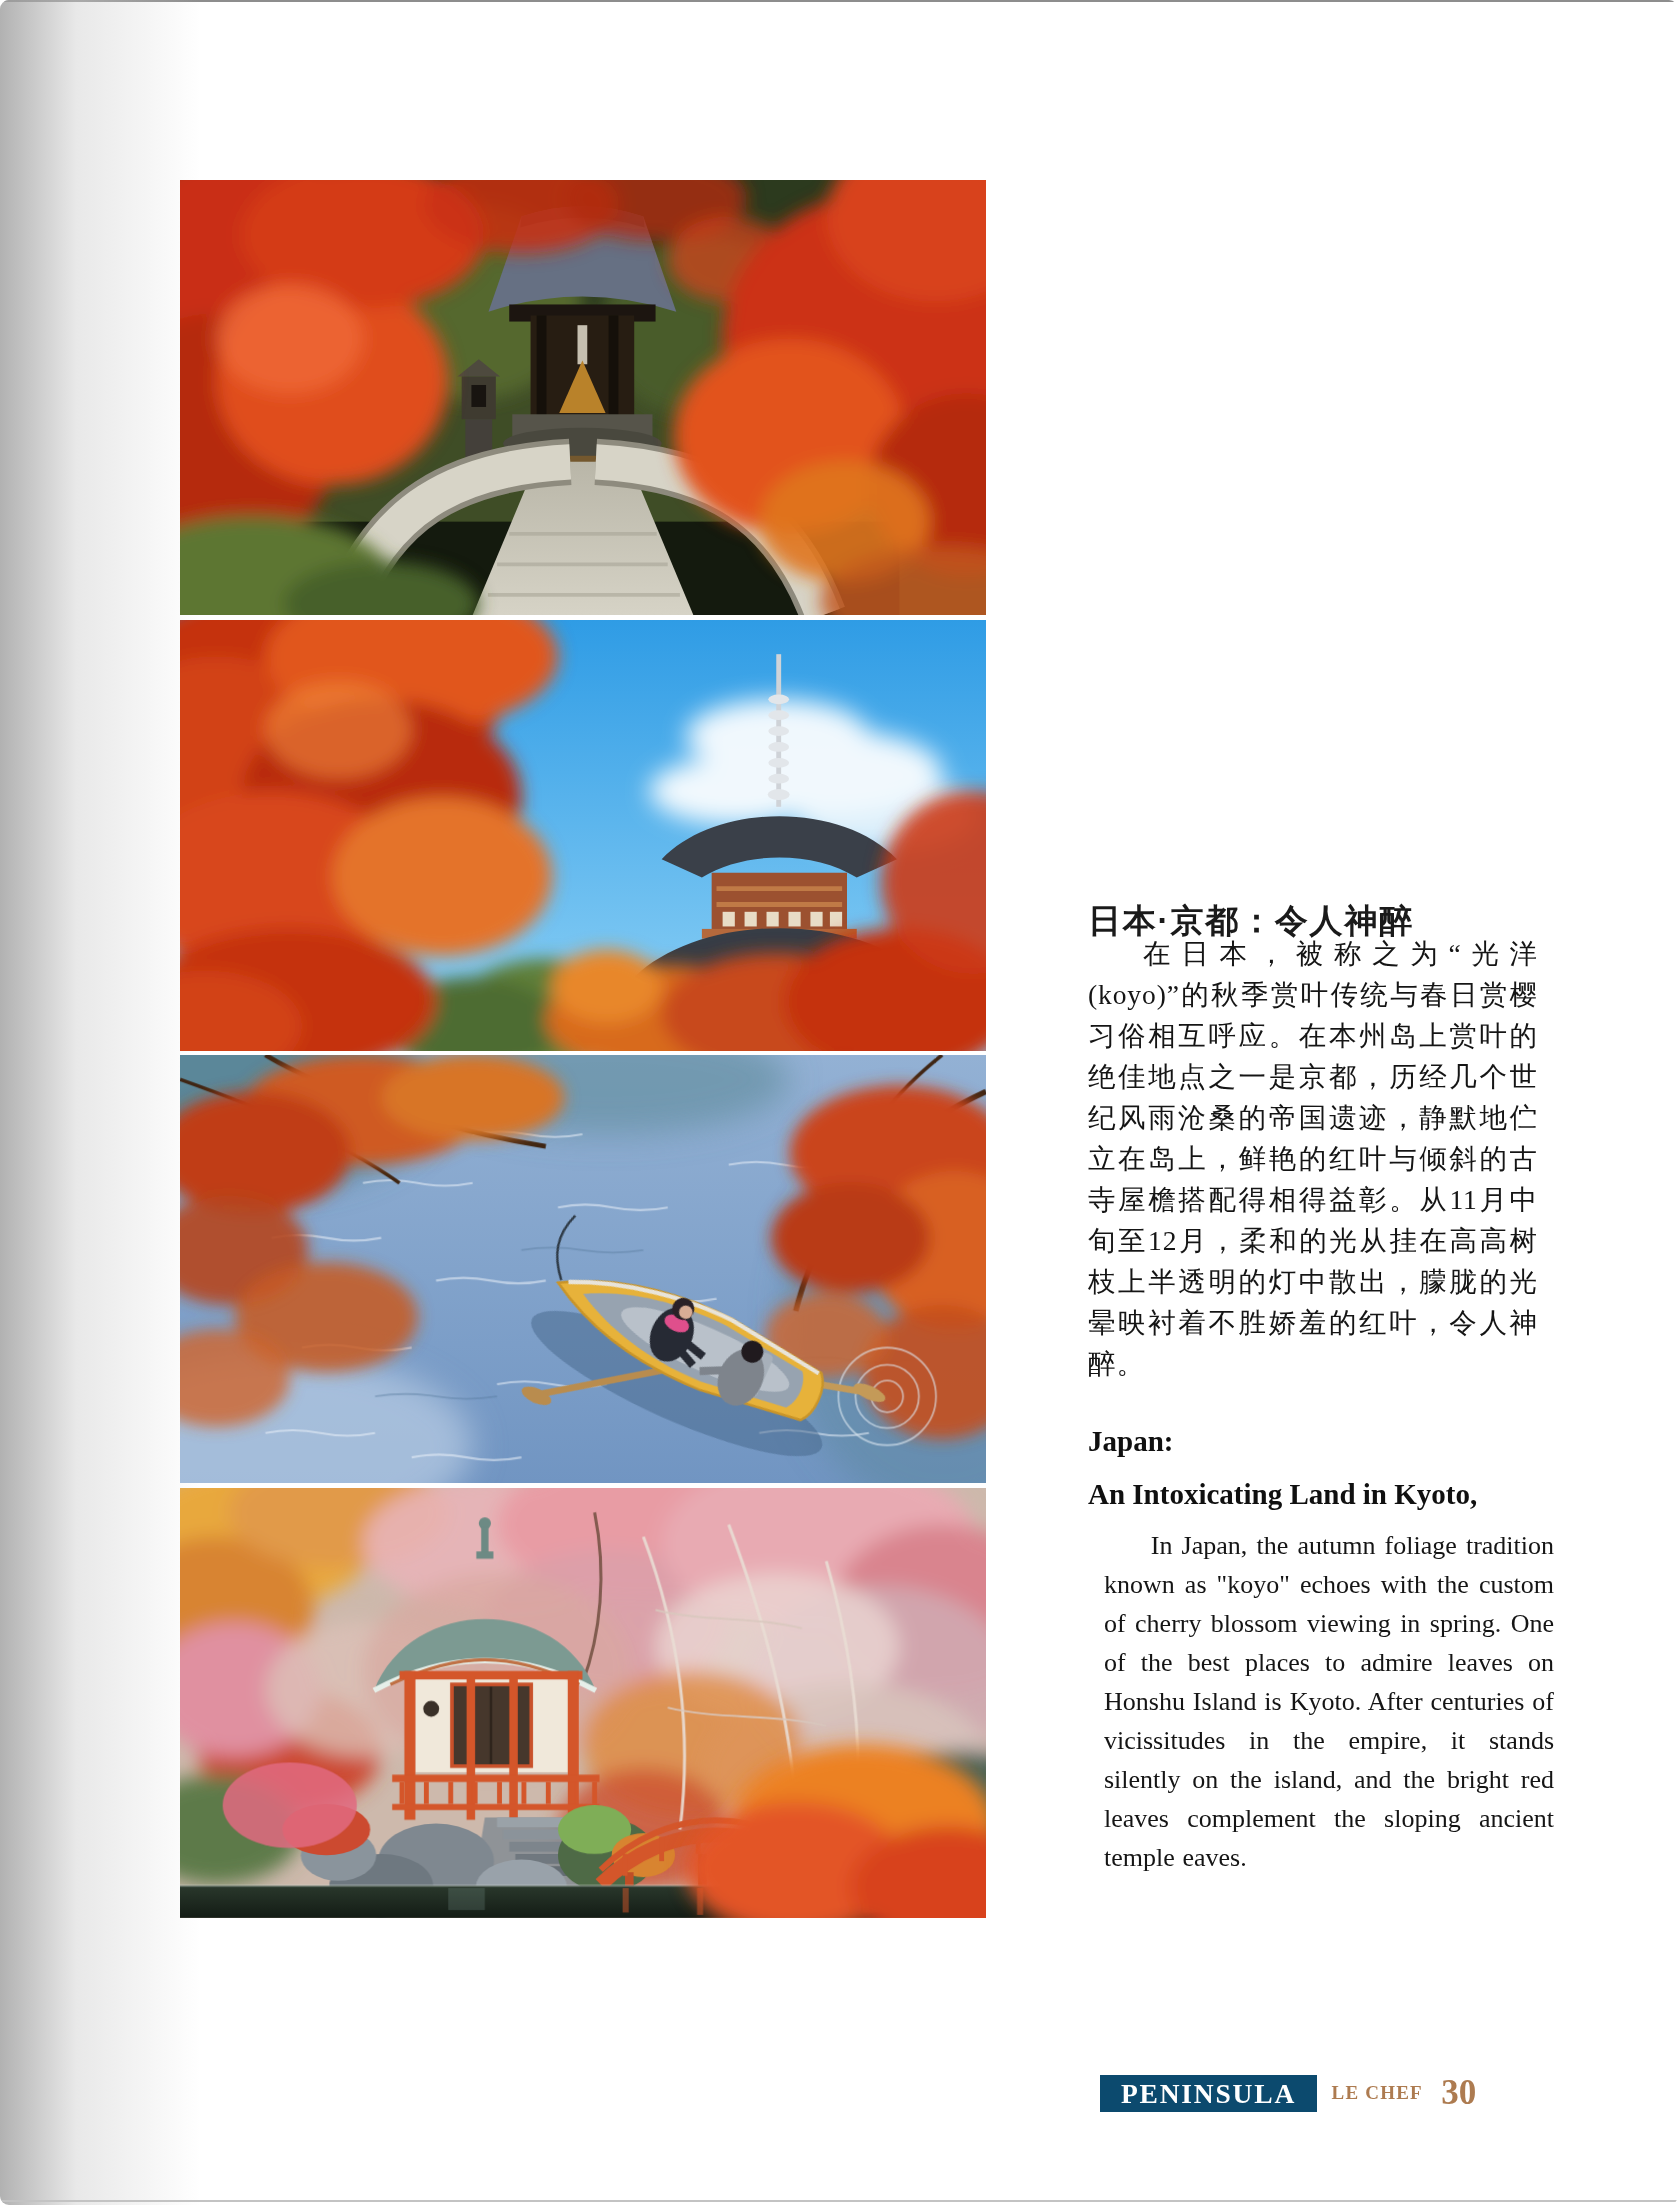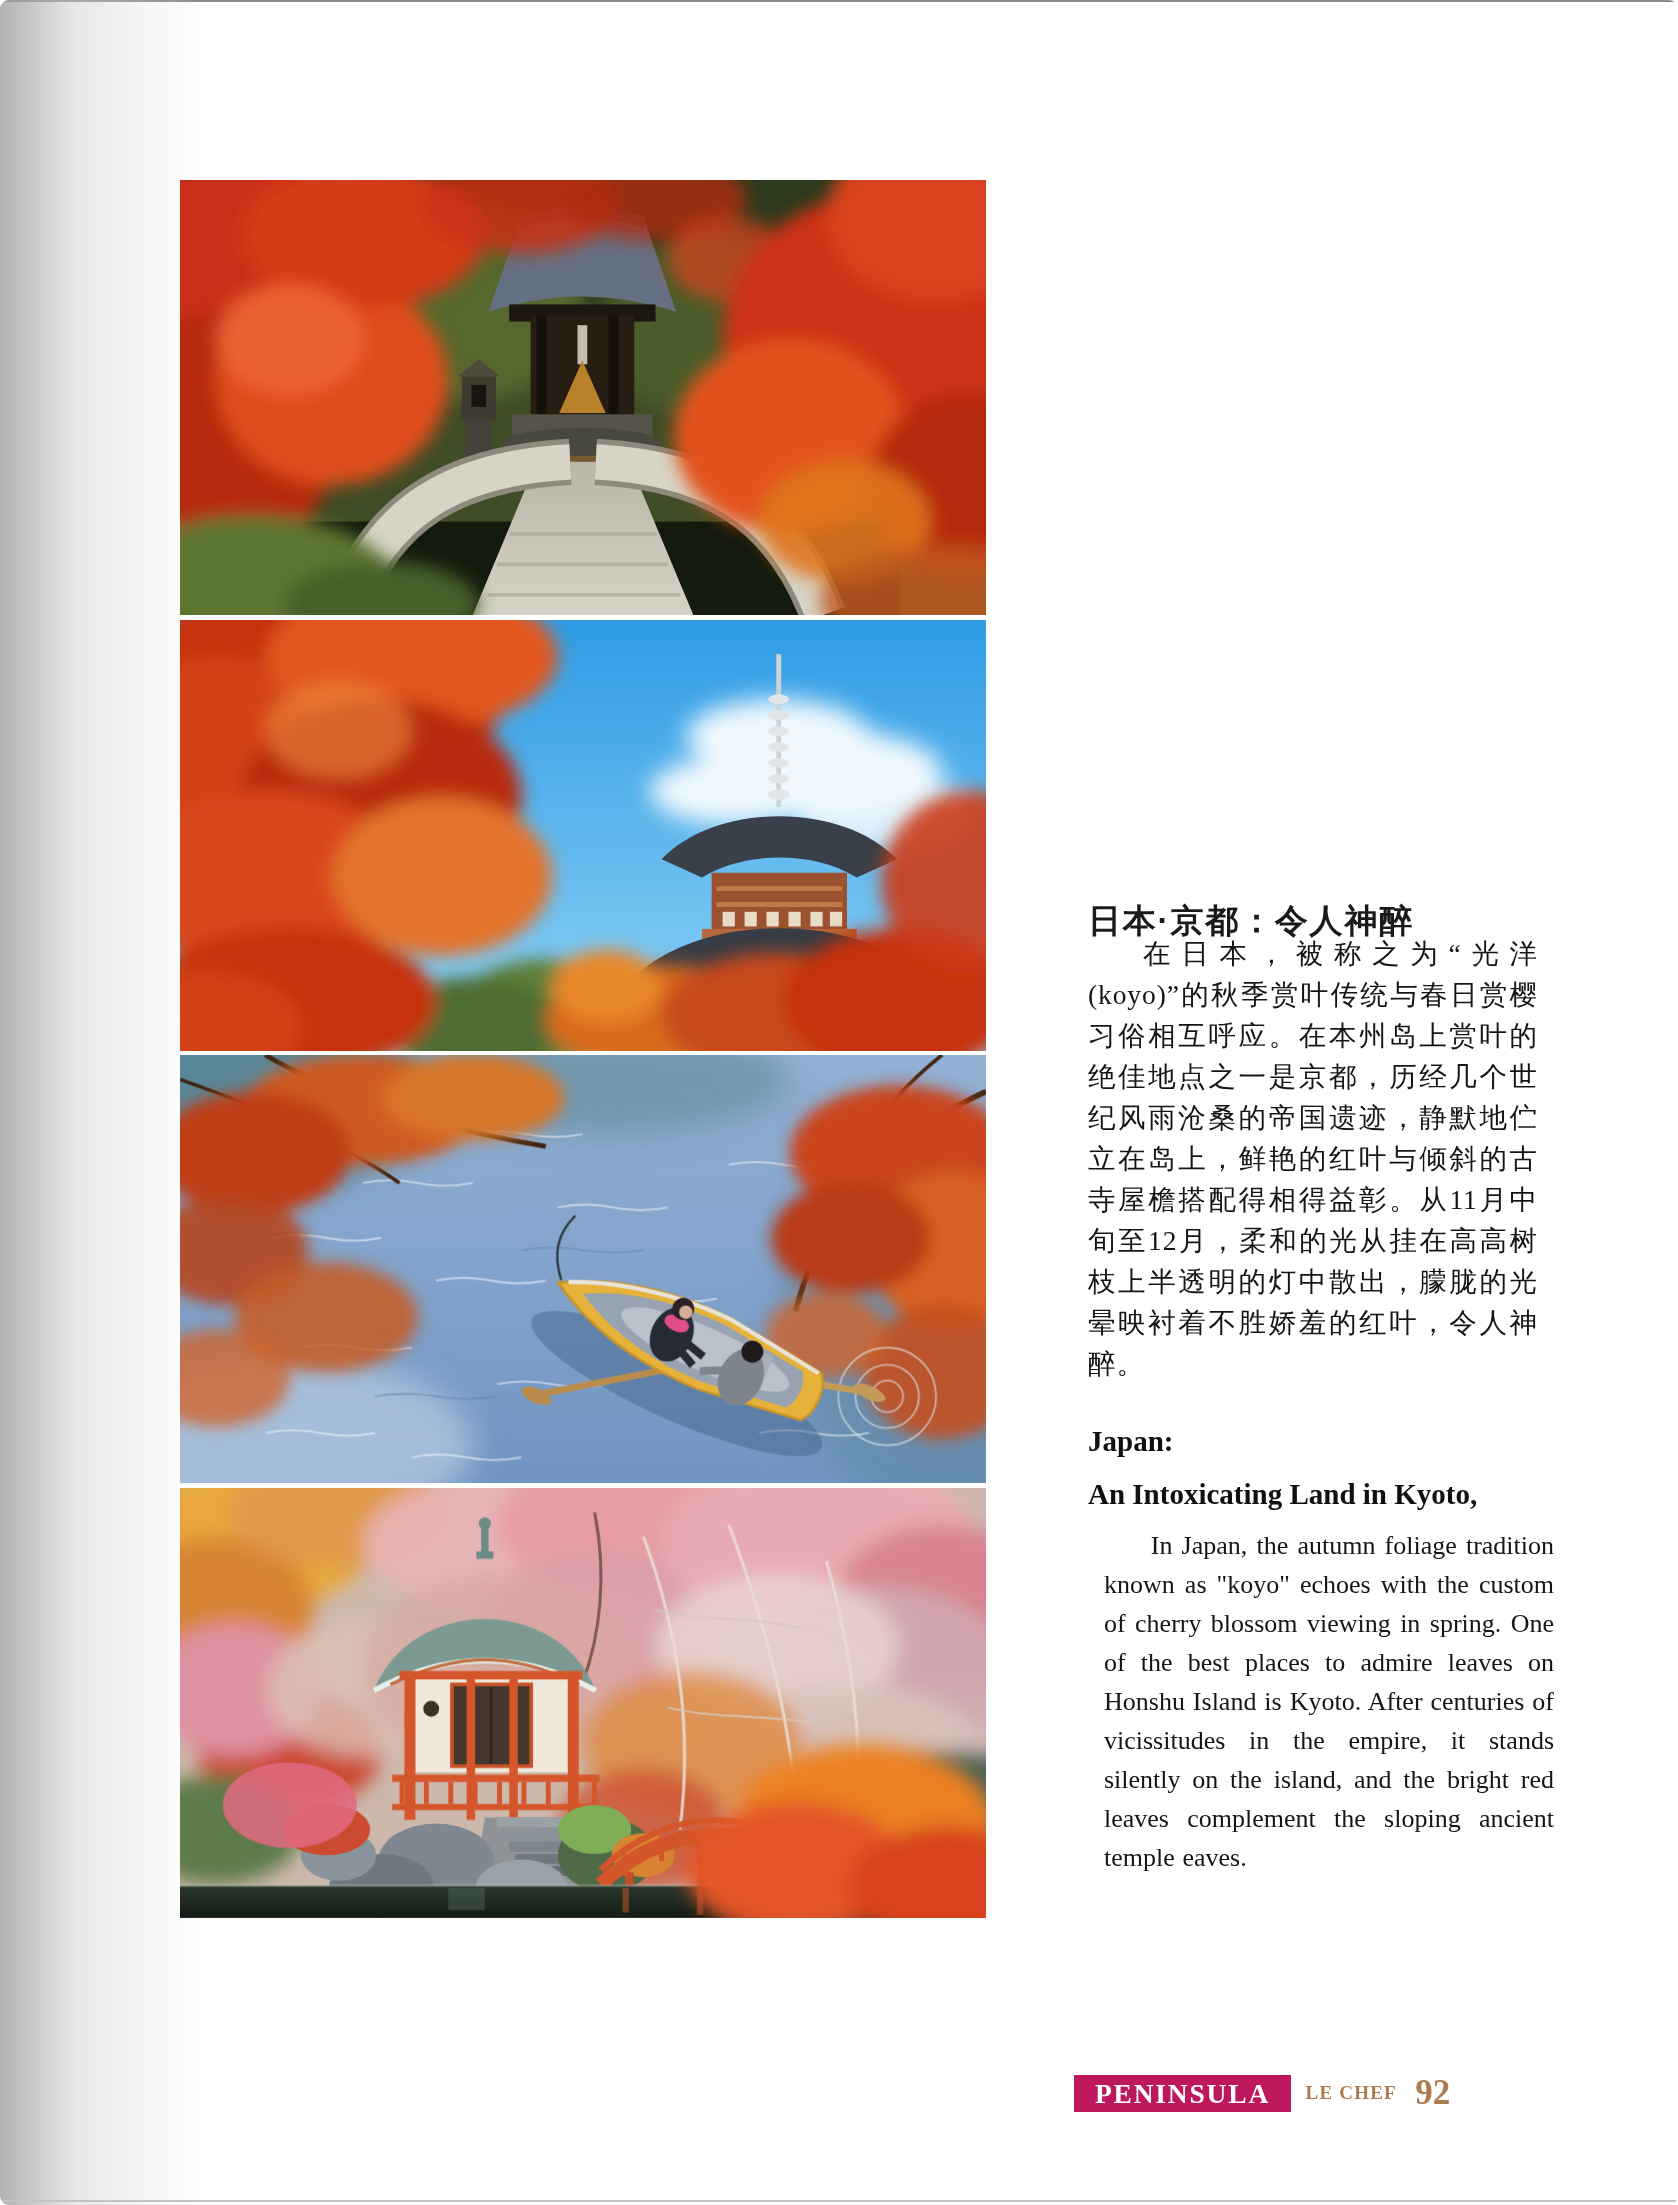--- a/index.html
+++ b/index.html
@@ -24,21 +24,21 @@
         font-size:27.5px;line-height:41px;letter-spacing:0.9px;
         text-align:justify;text-indent:2em;color:#151515;}
   .en-heading{position:absolute;left:1088px;top:1415px;width:451px;
         font-size:29px;line-height:53px;font-weight:700;color:#101010;}
   .en-body{position:absolute;left:1088px;top:1510px;width:450px;
         font-size:26px;line-height:39px;text-align:justify;text-indent:1.8em;color:#151515;
         word-spacing:1.2px;}
 
   .footer{position:absolute;left:1074px;top:2073px;display:flex;align-items:center;gap:14.6px;}
   .brand-bar{width:217px;height:37px;line-height:37px;text-align:center;
-        background:#be185d;color:#ffffff;font-weight:700;font-size:27.5px;letter-spacing:1.8px;}
+        background:#0c4a6e;color:#ffffff;font-weight:700;font-size:27.5px;letter-spacing:1.8px;margin-left:26px;}
   .lechef{color:#ad7b50;font-weight:700;font-size:19px;letter-spacing:1.2px;white-space:nowrap;}
   .pagenum{color:#ad7b50;font-weight:700;font-size:35px;margin-left:3.7px;}
 </style>
 </head>
 <body>
 
 <div class="page">
   <div class="edge-top"></div>
   <div class="edge-left"></div>
   <div class="edge-bottom"></div>
@@ -405,16 +405,16 @@
 
   <div class="en-heading">
     <div>Japan:</div>
     <div>An Intoxicating Land in Kyoto,</div>
   </div>
   <p class="en-body" style="margin:16px">In Japan, the autumn foliage tradition known as "koyo" echoes with the custom of cherry blossom viewing in spring. One of the best places to admire leaves on Honshu Island is Kyoto. After centuries of vicissitudes in the empire, it stands silently on the island, and the bright red leaves complement the sloping ancient temple eaves.</p>
 
   <div class="footer">
     <div class="brand-bar">PENINSULA</div>
     <div class="lechef">LE CHEF</div>
-    <div class="pagenum">92</div>
+    <div class="pagenum">30</div>
   </div>
 </div>
 
 
 </body></html>

